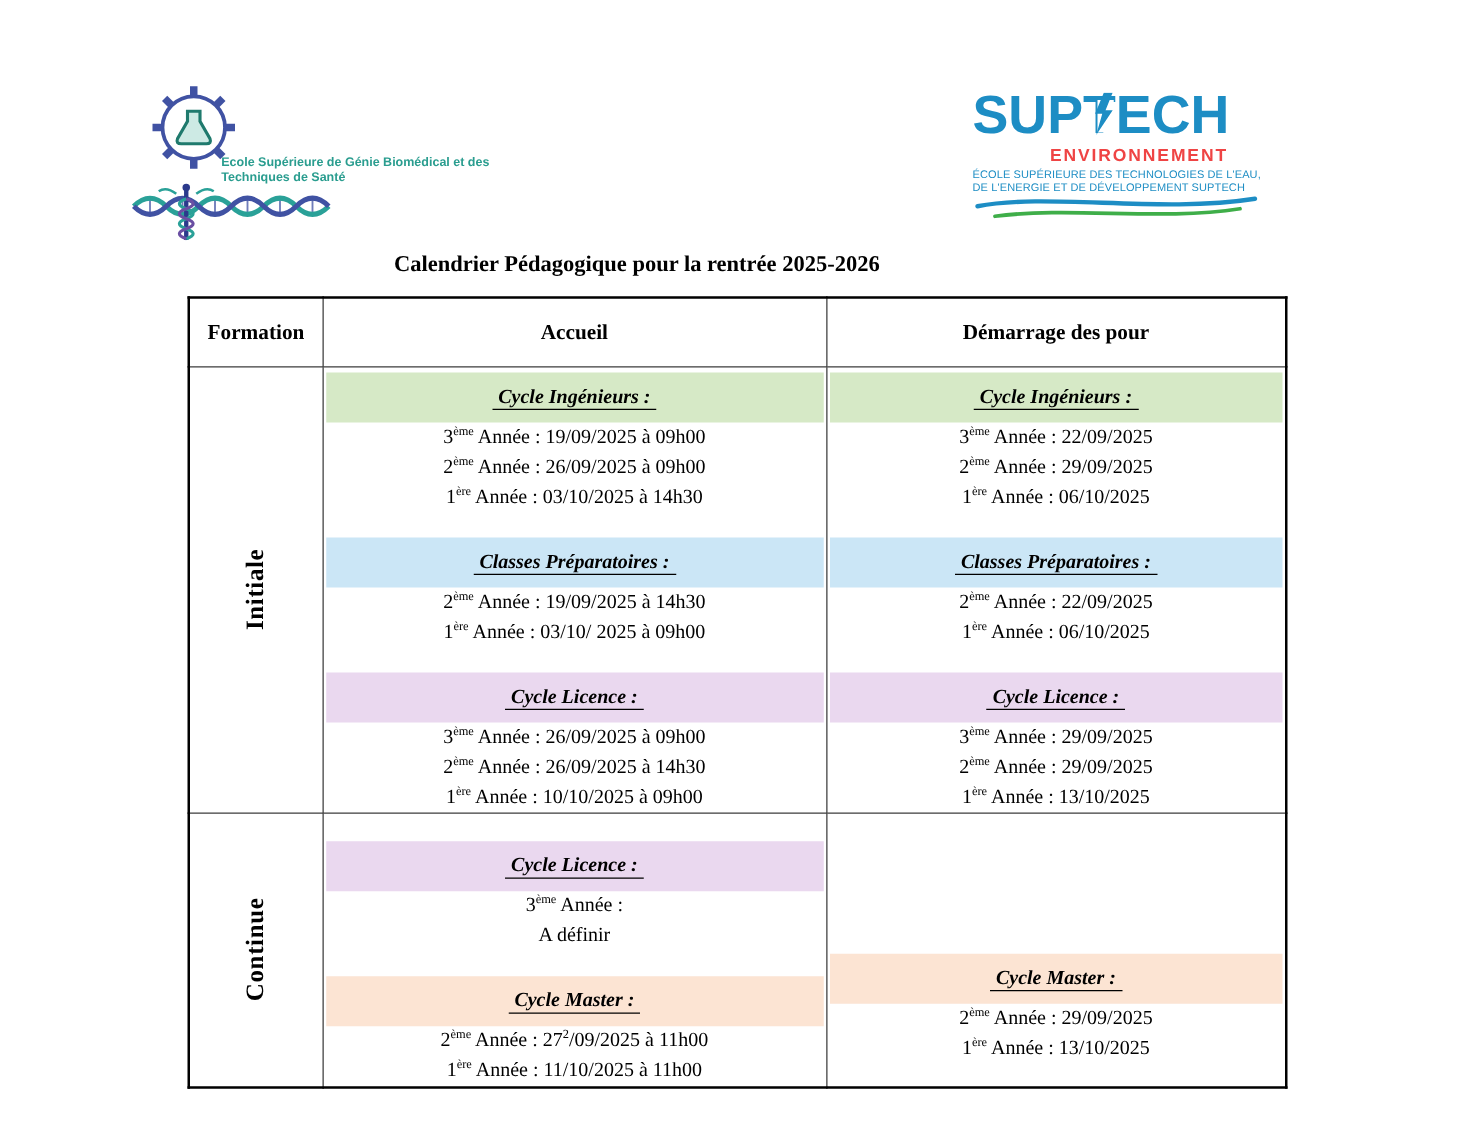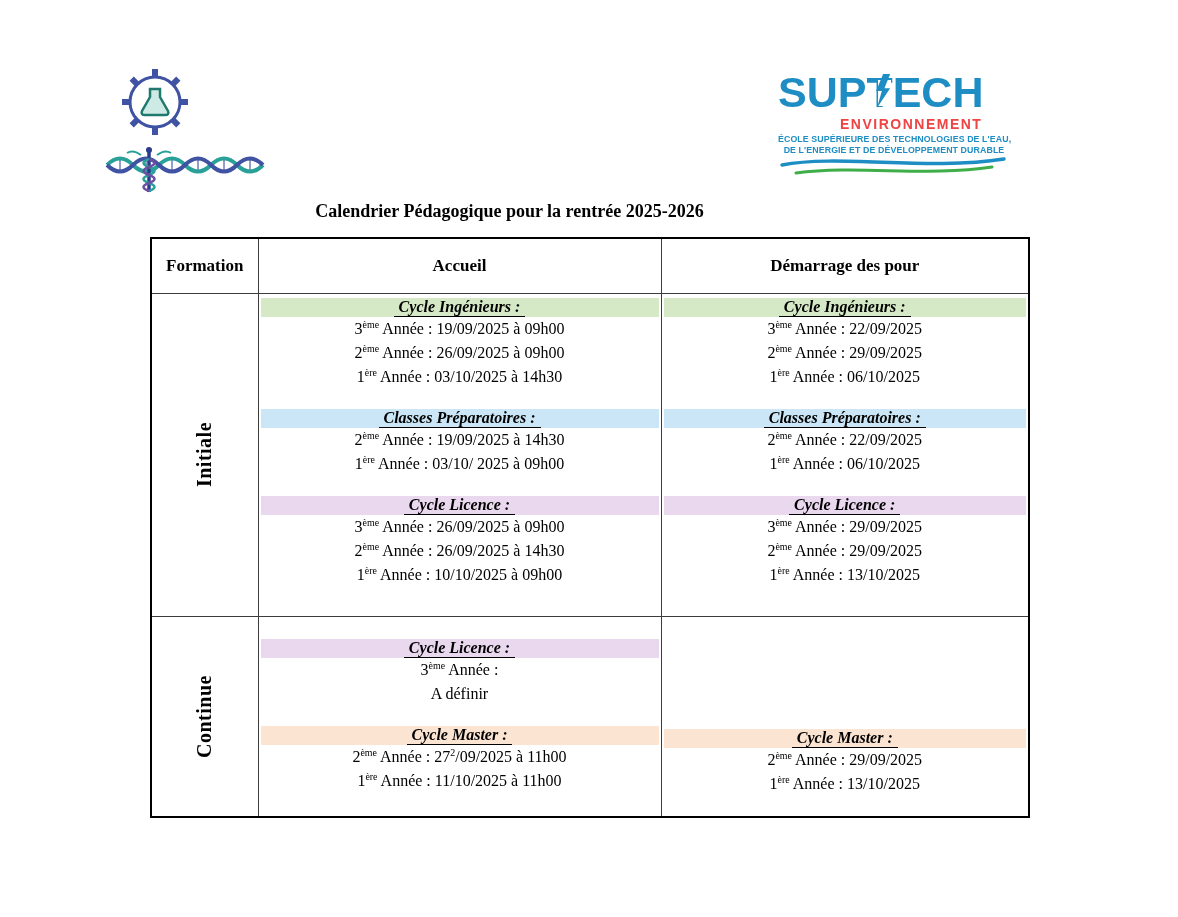--- a/index.html
+++ b/index.html
@@ -40,22 +40,22 @@
   .t-gap  { position:absolute; left:100px; top:10px; width:13px; height:26px; background:#fff; }
   .t-bolt { position:absolute; left:95px;  top:4px;  width:22px; height:34px; background:#1d8dc4;
             clip-path: polygon(46% 0, 78% 0, 52% 42%, 78% 42%, 18% 100%, 40% 50%, 14% 50%); }
   .env-tag {
     position:absolute; left:62px; top:46px;
     font-size:14px; font-weight:bold; letter-spacing:1.5px;
     color:#ef4444; white-space:nowrap;
   }
   .env-sub {
     position:absolute; left:0; top:64px; width:232px;
-    font-size:8.8px; font-weight:bold; line-height:10.5px; letter-spacing:0.1px;
-    color:#1d8dc4; text-align:center; white-space:nowrap;
+    font-size:8.8px; font-weight:normal; line-height:10.5px; letter-spacing:0.1px;
+    color:#1d8dc4; white-space:nowrap;
   }
   .env-waves { position:absolute; left:0; top:86px; }
 
   
   .doc-title {
     position:absolute; left:0; top:201px; width:1019px;
     text-align:center; font-size:18px; font-weight:bold;
   }
 
   
@@ -77,21 +77,21 @@
     transform:rotate(-90deg);
     font-weight:bold; font-size:20px; letter-spacing:0.5px; white-space:nowrap;
   }
   td.cell { vertical-align:top; padding-top:4px; background:#fff; }
   tr.row-1 td.cell { padding-top:22px; }
 
   .sec { margin-bottom:20px; }
   .sec:last-child { margin-bottom:0; }
   .sec-spacer { height:70px; }
   .band {
-    height:19px; margin:0 2px;
+    height:40px; margin:0 2px;
     display:flex; align-items:center; justify-content:center;
   }
   .band-t {
     font-size:16px; font-weight:bold; font-style:italic;
     border-bottom:1.5px solid #000; padding:0 5px; line-height:19px;
     white-space:nowrap;
   }
   .line {
     font-size:16px; line-height:24px; text-align:center; white-space:nowrap;
   }
@@ -136,30 +136,34 @@
 
       <g fill="none">
         <circle cx="44" cy="88" r="3" fill="#2b3a8c" stroke="none"></circle>
         <path d="M36 93 q-8 -6 -14 -2" stroke="#2aa198" stroke-width="2"></path>
         <path d="M52 93 q8 -6 14 -2" stroke="#2aa198" stroke-width="2"></path>
         <line x1="44" y1="90" x2="44" y2="130" stroke="#2b3a8c" stroke-width="3.5"></line>
         <path d="M44 97 q-11 4 0 8 q11 4 0 8 q-11 4 0 8 q11 4 0 8" stroke="#2aa198" stroke-width="2.5"></path>
         <path d="M44 97 q11 4 0 8 q-11 4 0 8 q11 4 0 8 q-11 4 0 8" stroke="#6a4fa3" stroke-width="2.5"></path>
       </g>
     </svg>
+    <div class="sante-sub">
+      <div>Ecole Supérieure  de Génie Biomédical et des</div>
+      <div>Techniques de Santé</div>
+    </div>
   </div>
 
   <div class="logo-env">
     <div class="env-name">SUPTECH</div>
     <div class="t-gap"></div>
     <div class="t-bolt"></div>
     <div class="env-tag">ENVIRONNEMENT</div>
     <div class="env-sub">
       <div>ÉCOLE SUPÉRIEURE DES TECHNOLOGIES DE L'EAU,</div>
-      <div>DE L'ENERGIE ET DE DÉVELOPPEMENT DURABLE</div>
+      <div>DE L'ENERGIE ET DE DÉVELOPPEMENT SUPTECH</div>
     </div>
     <svg class="env-waves" width="230" height="24" viewBox="0 0 230 24">
       <path d="M4 9 C 60 -2, 150 15, 226 3" stroke="#1d8dc4" stroke-width="3.5" fill="none" stroke-linecap="round"></path>
       <path d="M18 17 C 80 9, 150 21, 214 11" stroke="#3fae49" stroke-width="3" fill="none" stroke-linecap="round"></path>
     </svg>
   </div>
 
   <div class="doc-title">Calendrier Pédagogique pour la rentrée 2025-2026</div>
 
   <table class="cal">

